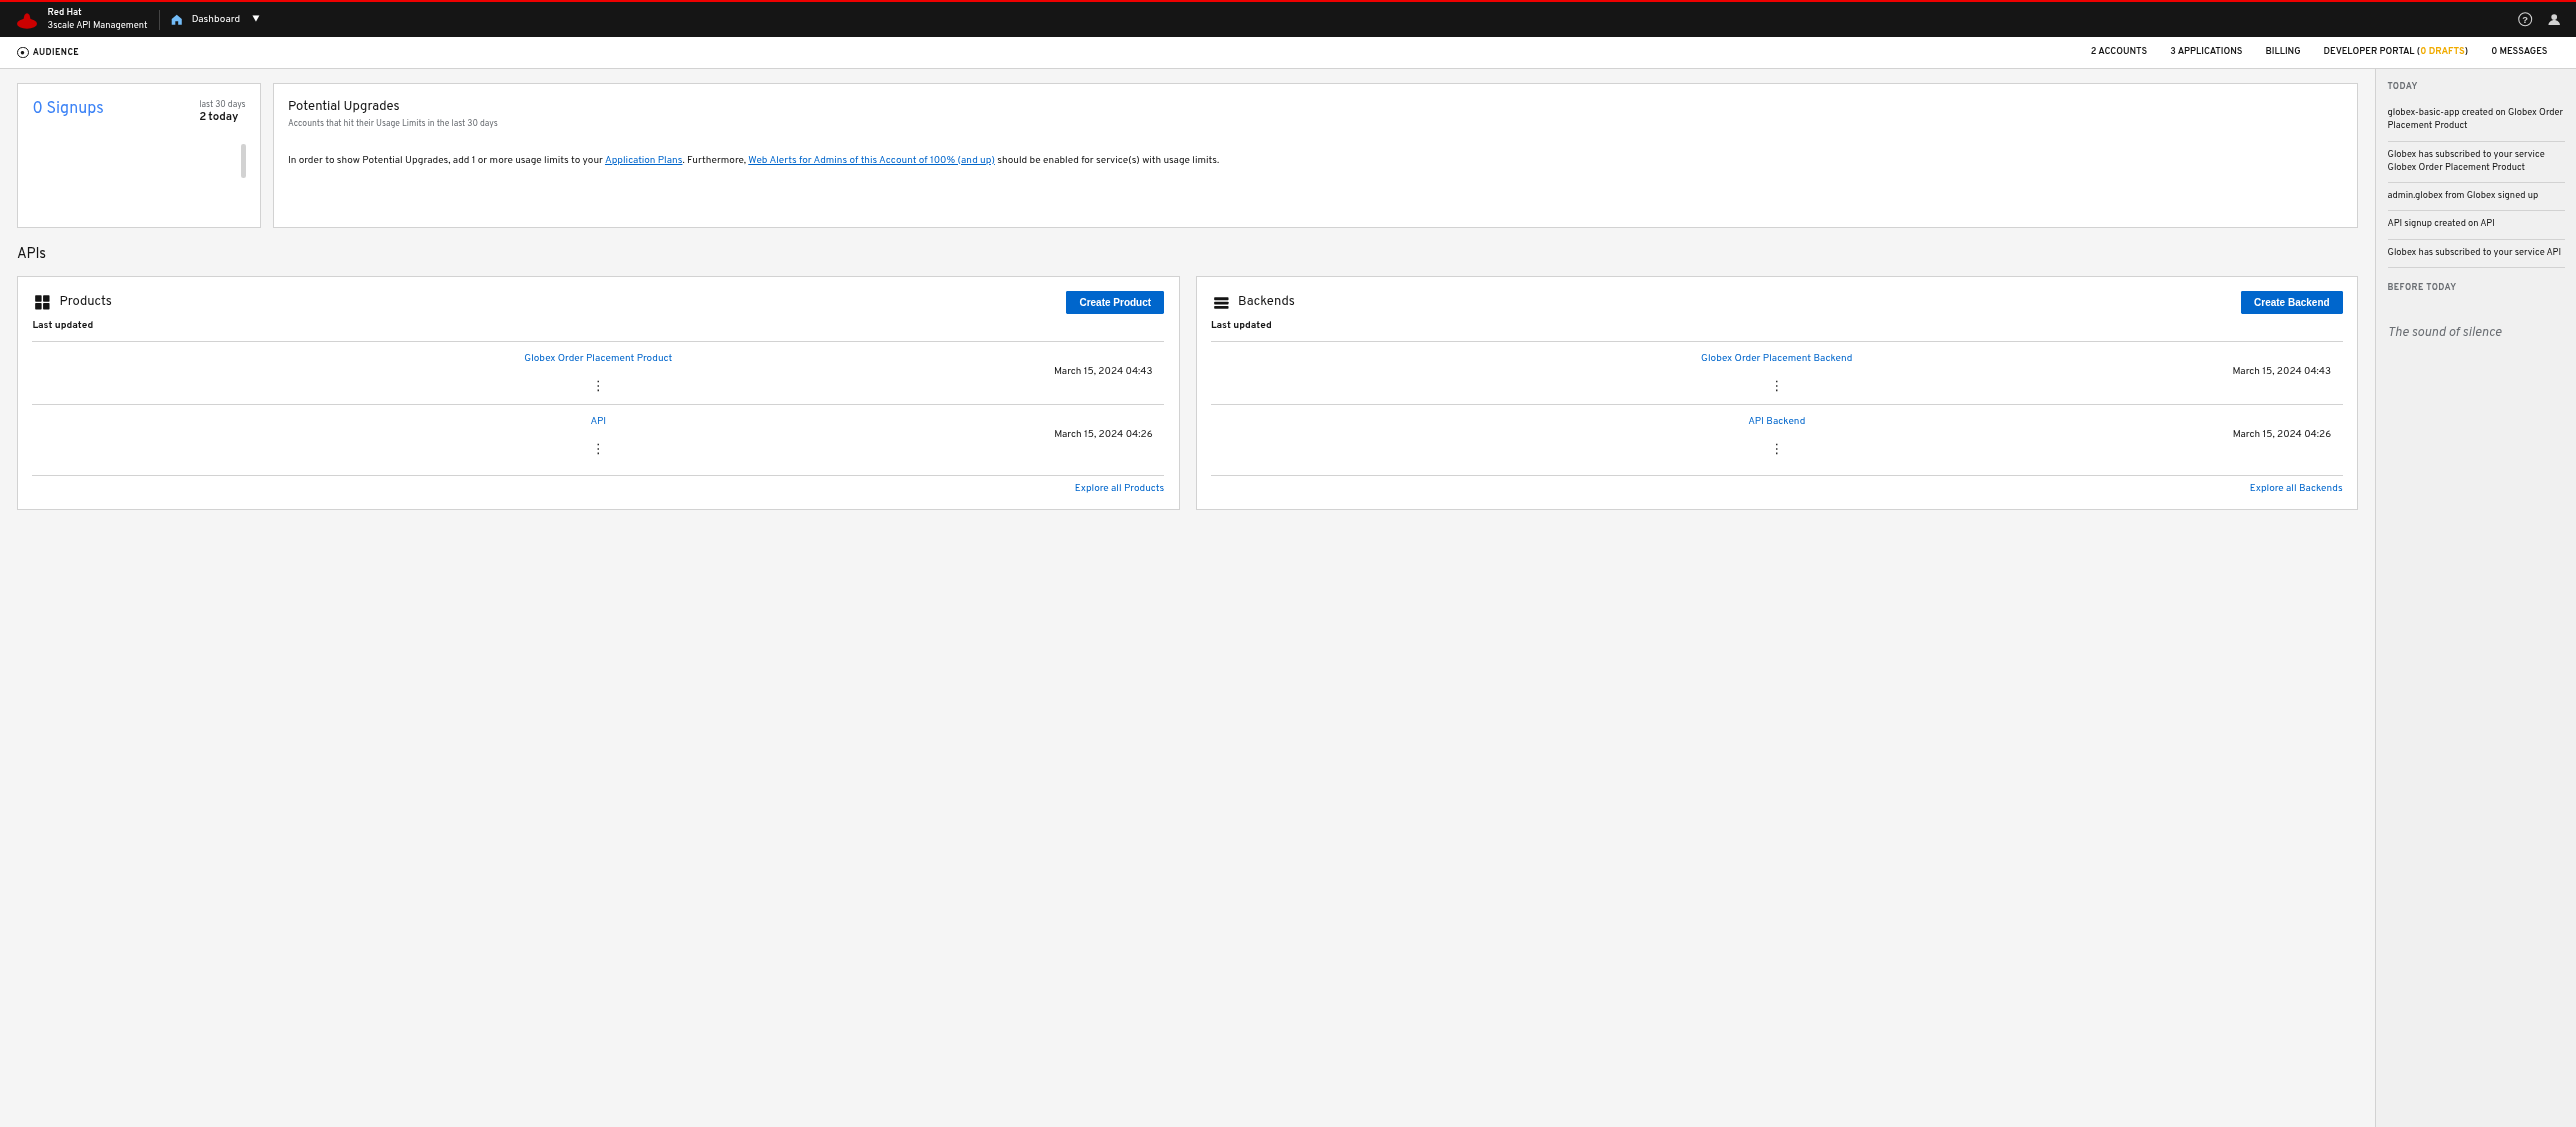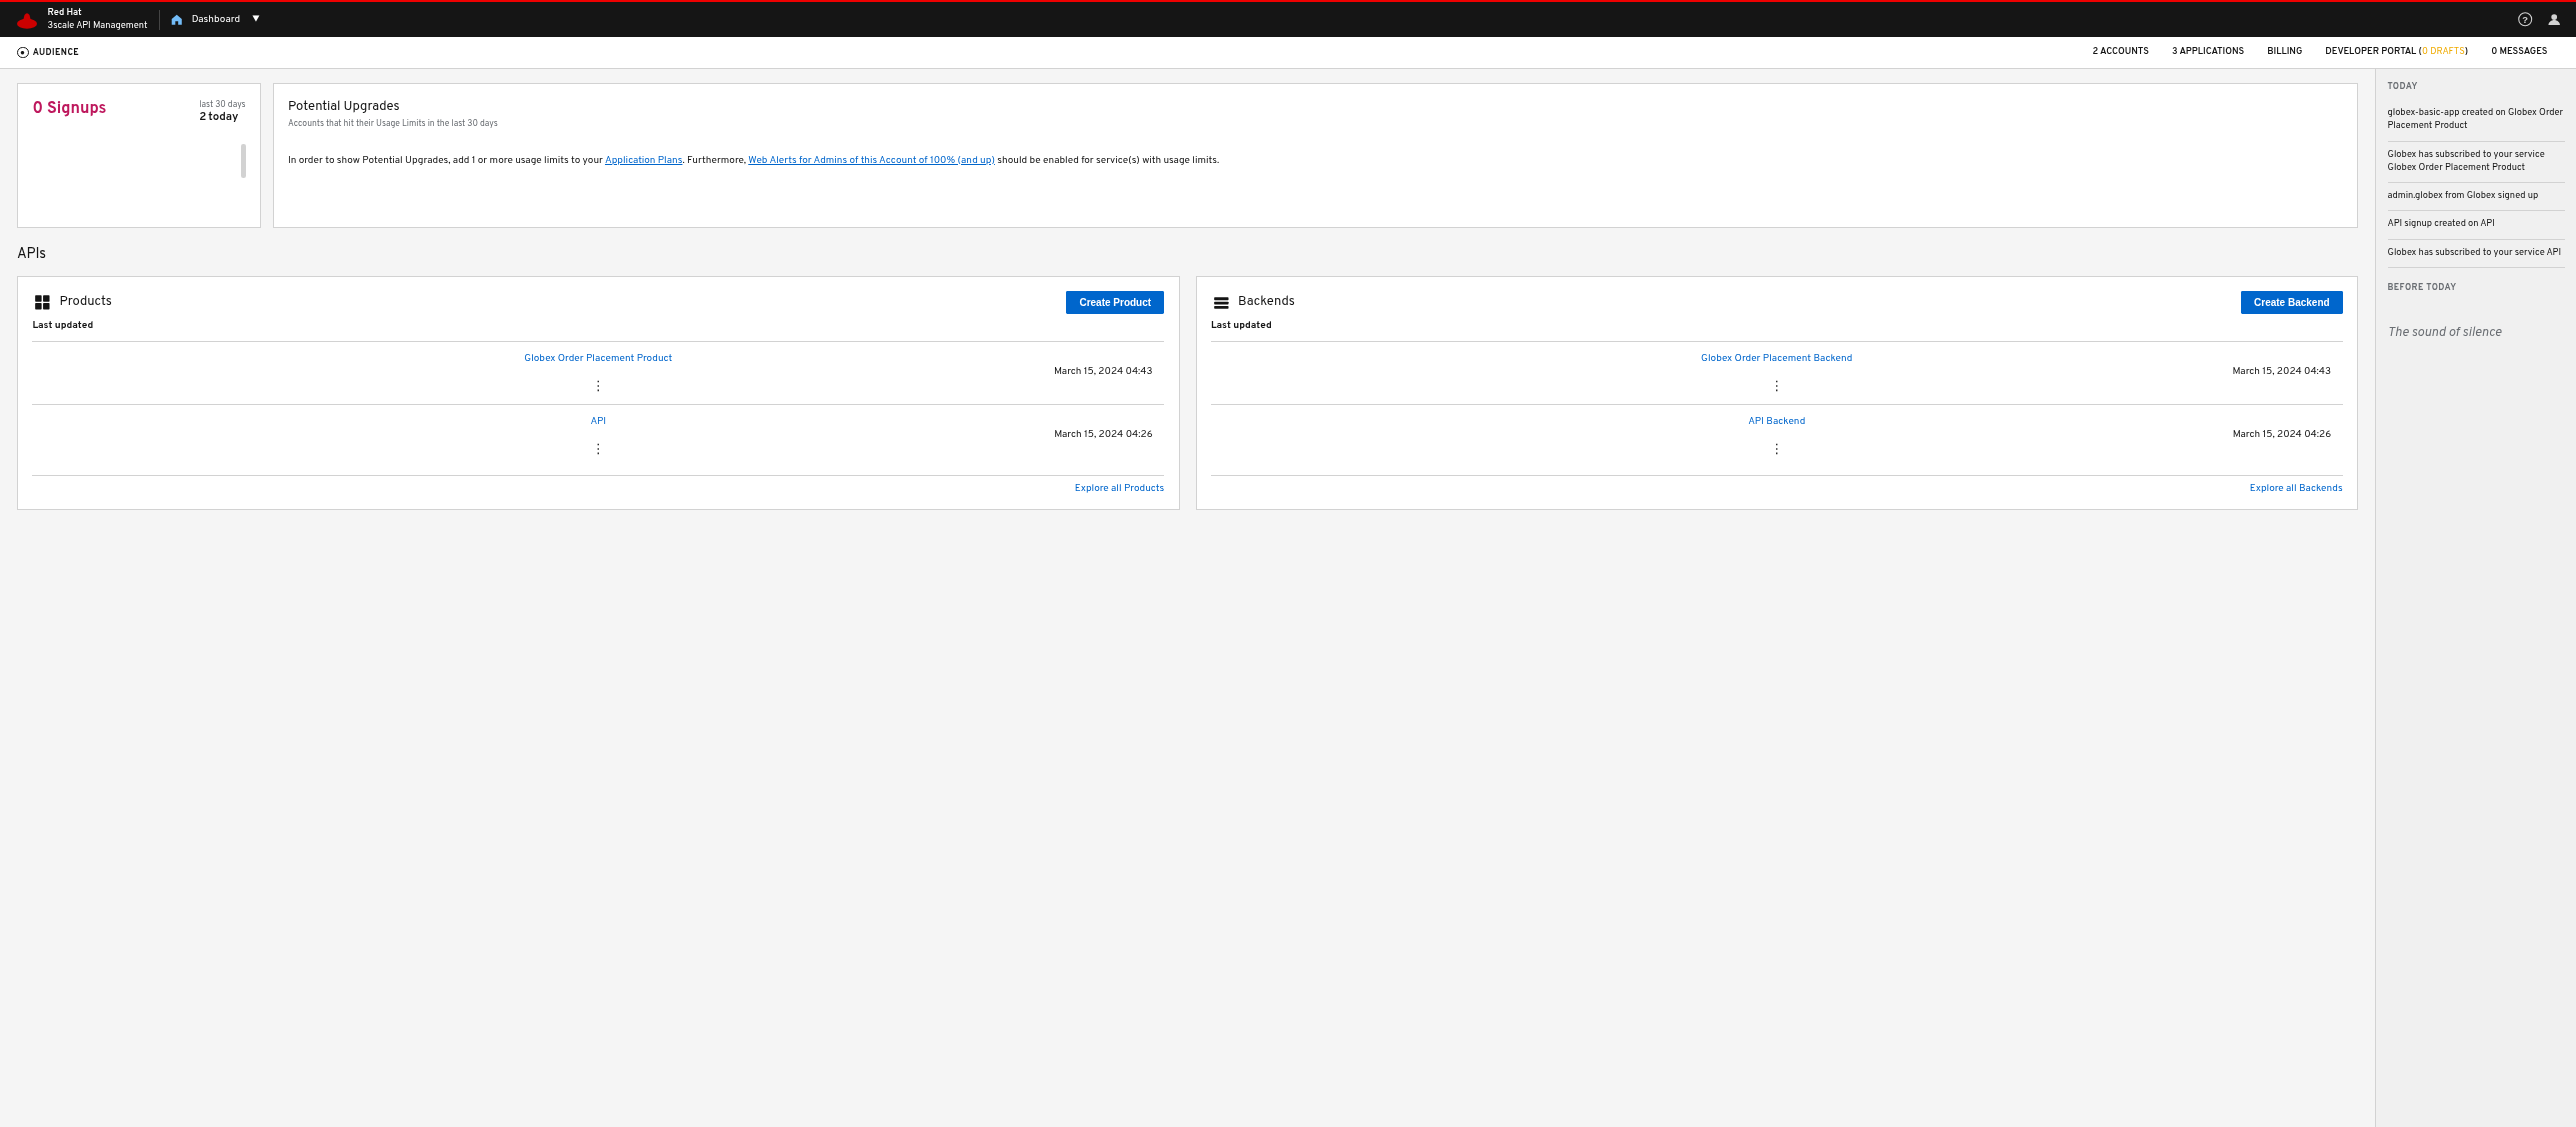--- a/index.html
+++ b/index.html
@@ -32,40 +32,40 @@
       display: flex;
       align-items: center;
       padding: 0 17px;
       height: 32px;
       gap: 23px;
     }
     .audience-label { font-size: 8.6px; font-weight: 700; color: #151515; display: flex; align-items: center; gap: 4.3px; letter-spacing: 0.05em; }
     .audience-label .circle-icon { width: 11.5px; height: 11.5px; border-radius: 50%; border: 1.4px solid #151515; display: inline-flex; align-items: center; justify-content: center; font-size: 6.5px; font-weight: 700; }
     .audience-nav { display: flex; align-items: center; gap: 0; margin-left: auto; }
     .audience-nav-item { padding: 0 11.5px; font-size: 9.3px; font-weight: 600; color: #151515; cursor: pointer; height: 32px; display: flex; align-items: center; border-bottom: 1.4px solid transparent; }
-    .drafts-badge { color: #f0ab00; font-weight: 400; }
+    .drafts-badge { color: #f0ab00; font-weight: 700; }
     .messages-item { padding: 0 11.5px; }
 
     
     .main-layout { display: flex; min-height: calc(100vh - 69px); }
     .main-content { flex: 1; padding: 14.4px 17px; }
     .right-sidebar { width: 201px; background: #f0f0f0; padding: 11.5px; border-left: 0.7px solid #d2d2d2; }
 
     
     .audience-section { display: flex; gap: 11.5px; margin-bottom: 17px; }
     .signups-card {
       background: #fff;
       border: 0.7px solid #d2d2d2;
       padding: 14.4px;
       flex: 1;
       min-width: 201px;
       max-width: 244px;
     }
     .signups-header { display: flex; justify-content: space-between; align-items: flex-start; margin-bottom: 2.9px; }
-    .signups-count { font-size: 16px; color: #be185d; font-weight: 700; }
+    .signups-count { font-size: 16px; color: #3b82f6; font-weight: 400; }
     .signups-meta { font-size: 8.6px; color: #6a6e73; }
     .today-badge { font-size: 8.6px; color: #151515; }
     .today-badge span { font-size: 11.5px; font-weight: 600; }
 
     .potential-upgrades-card {
       background: #fff;
       border: 0.7px solid #d2d2d2;
       padding: 14.4px;
       flex: 1;
     }

